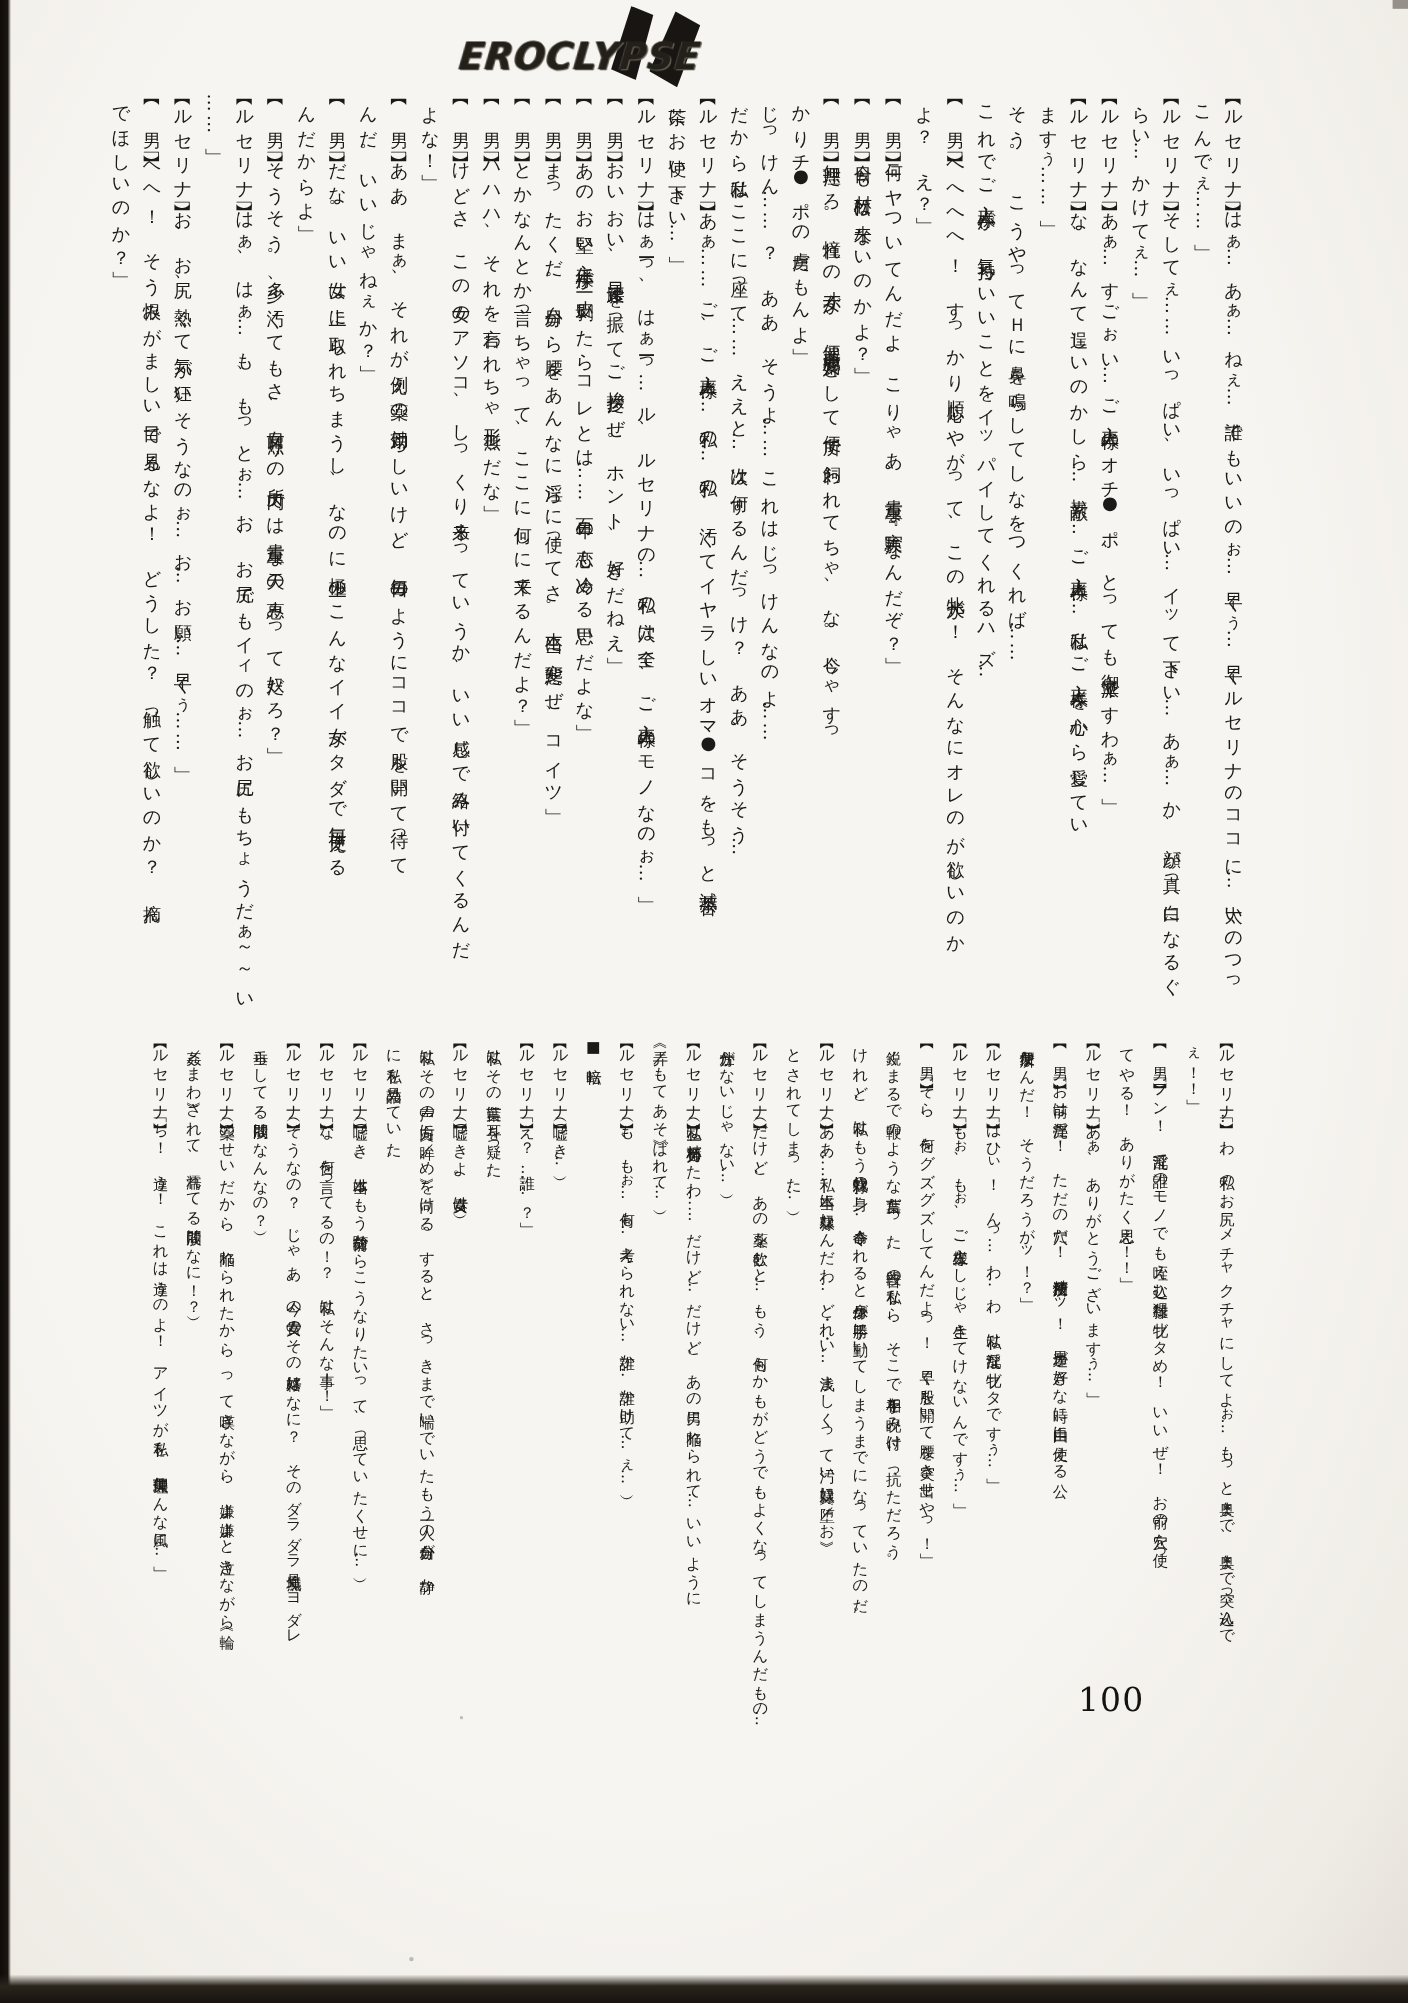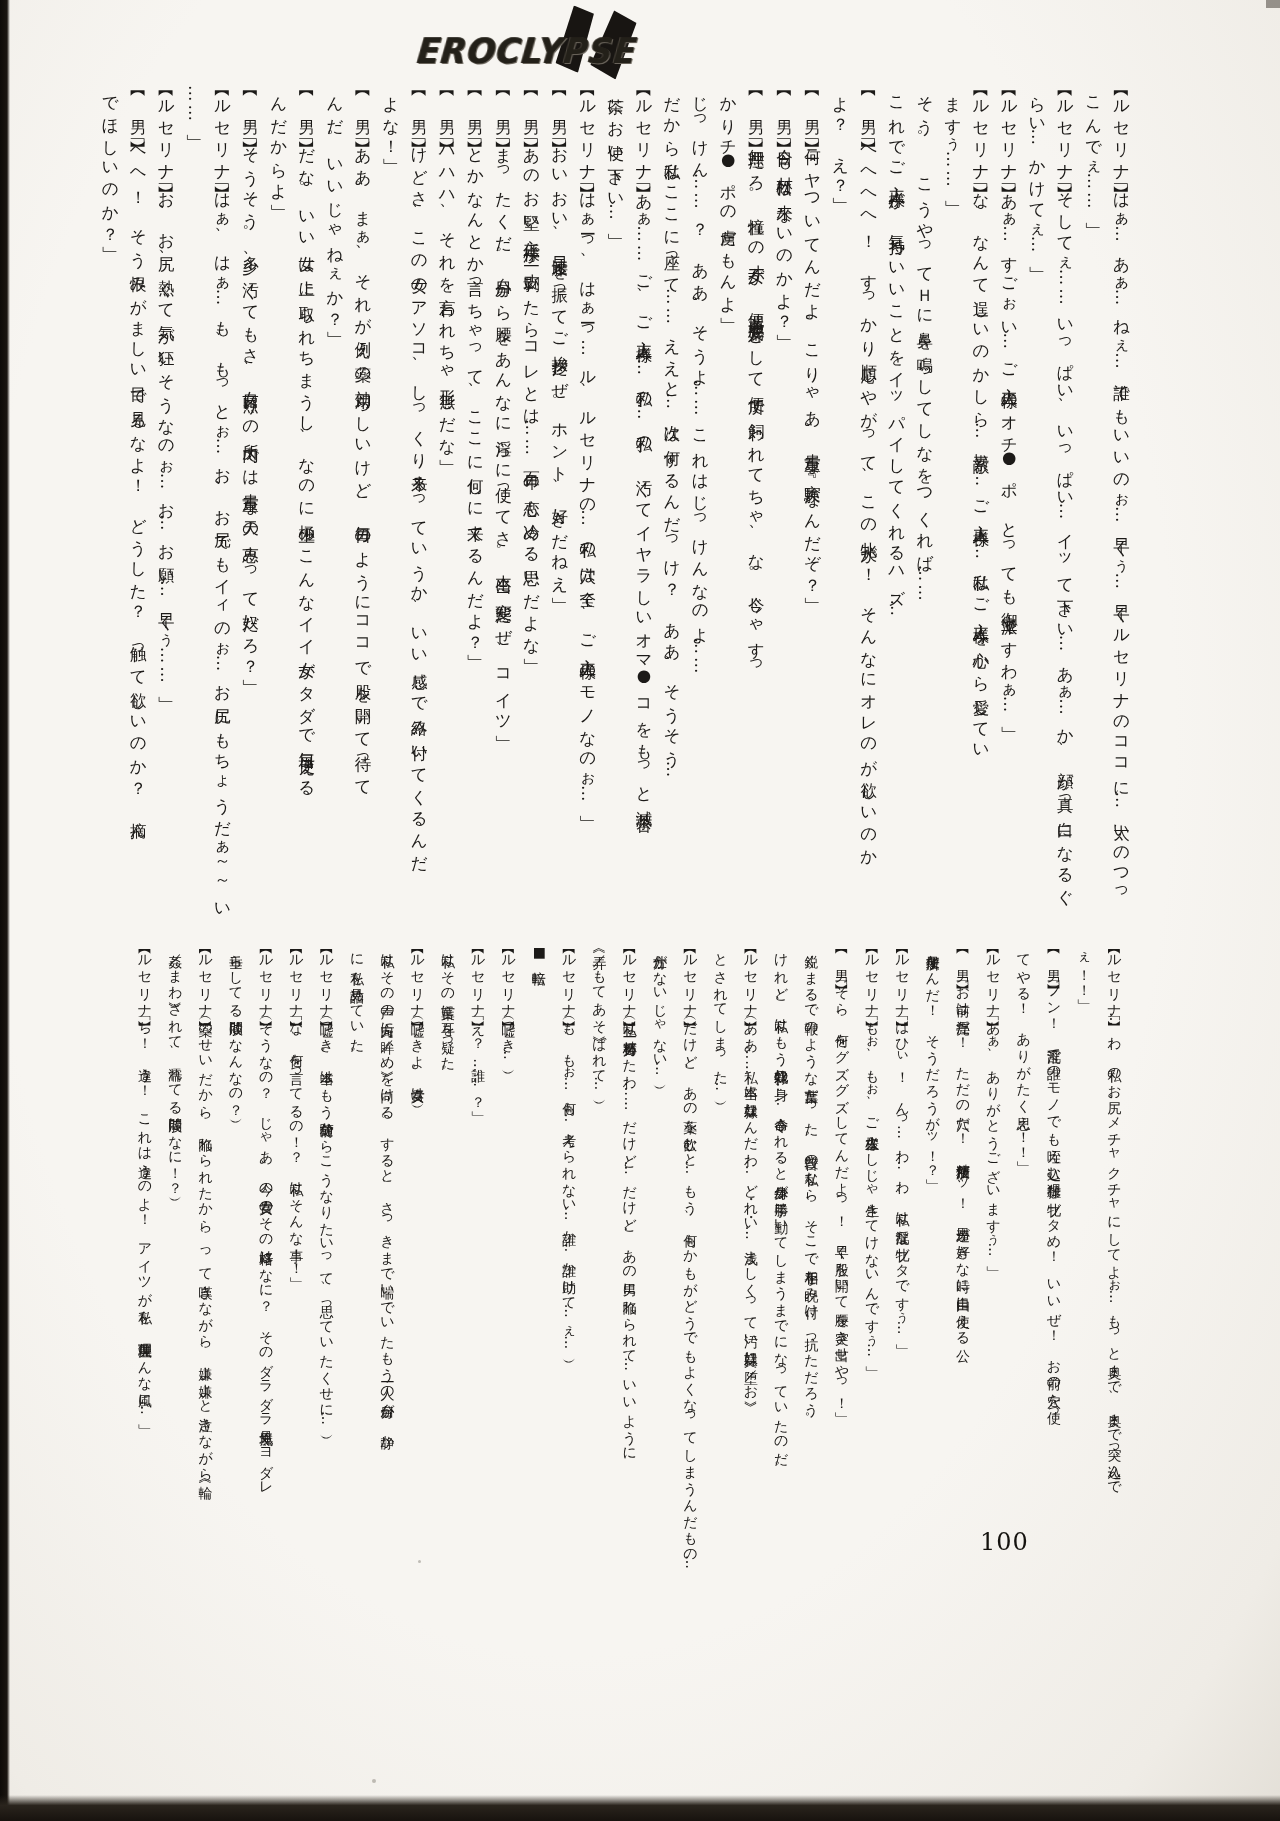--- a/index.html
+++ b/index.html
@@ -70,21 +70,21 @@
     font-size:16.5px;line-height:28.1px;letter-spacing:3px;
   }
   .vblock.bottom{
     top:944px;right:150px;
     width:1062px;height:676px;
     font-size:14px;line-height:30.3px;letter-spacing:0.6px;
   }
   
   .page-number{
     position:absolute;left:980px;top:1528px;
-    font-size:24px;color:#15130f;letter-spacing:1px;
+    font-size:30px;color:#15130f;letter-spacing:1px;
     font-family:"DejaVu Serif","Liberation Serif",serif;
   }
   
   .speck{position:absolute;background:#5a5248;border-radius:50%;opacity:.35;}
 </style>
 </head>
 <body>
 
 <div class="page">
 

